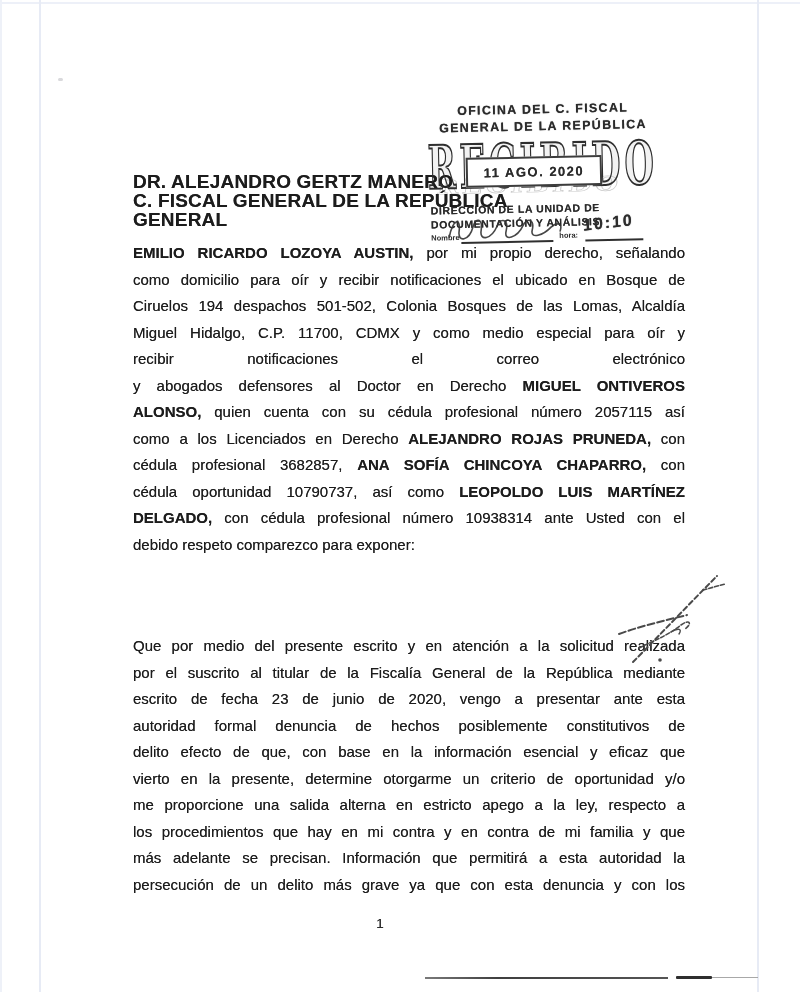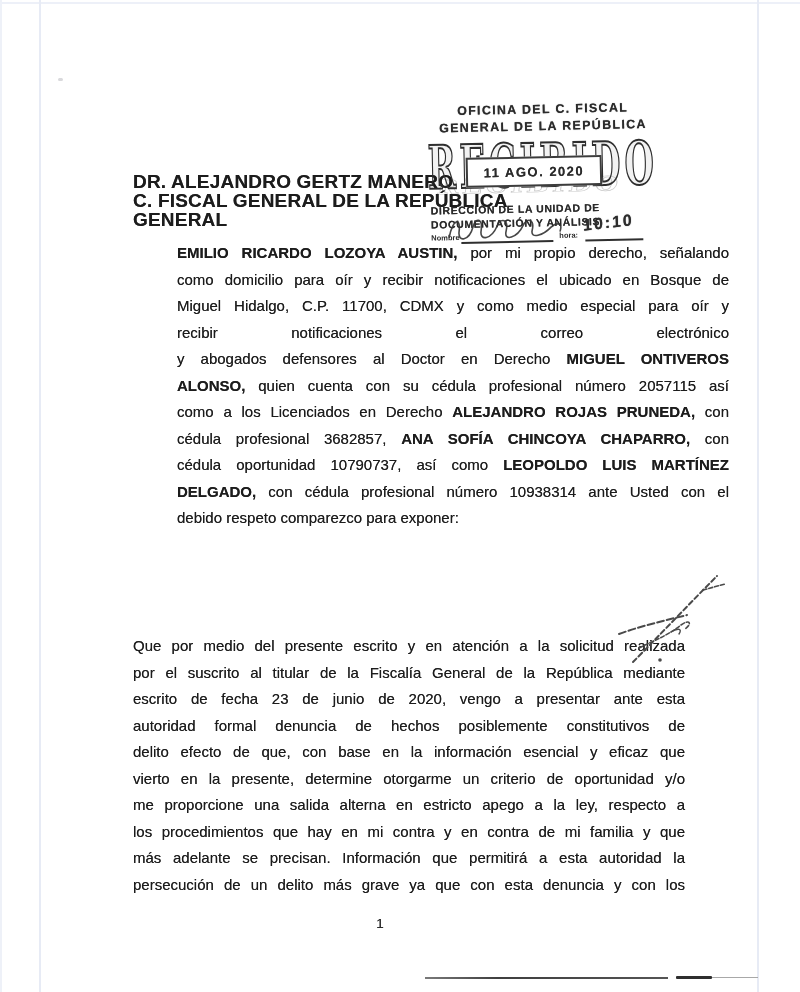--- a/index.html
+++ b/index.html
@@ -17,21 +17,21 @@
   .speck{position:absolute;left:58px;top:78px;width:5px;height:3px;background:#d9d9dc;border-radius:2px;}
 
   .scan-text{color:#1c1c1c;text-shadow:0 0 0.6px rgba(25,25,25,0.75);}
 
   
   .address{position:absolute;left:133px;top:172px;font-size:19px;font-weight:bold;
     line-height:19px;letter-spacing:0.2px;}
 
   
   .para{position:absolute;left:133px;width:552px;font-size:15px;line-height:26.5px;}
-  .para1{top:240px;margin-left:44px;}
+  .para1{top:240px;}
   .para2{top:633px;}
   .doc-line{text-align:justify;text-align-last:justify;white-space:normal;}
   .doc-line.lastleft{text-align-last:left;}
   .doc-line .b{font-weight:bold;}
 
   
   .stamp{position:absolute;left:424px;top:101px;width:262px;height:150px;
     transform:rotate(-1.2deg);color:#2b2b2b;z-index:2;}
   .stamp-office{width:240px;text-align:center;font-weight:bold;font-size:12.5px;
     letter-spacing:1.3px;line-height:17px;text-shadow:0 0 0.7px rgba(35,35,35,0.8);}
@@ -115,20 +115,21 @@
     <div class="stamp-fill-underline u2"></div>
     <div class="hand-time">10:10</div>
     <svg class="hand-sign" width="130" height="40" viewBox="0 0 130 40">
       <path d="M6 30 C10 12 18 10 16 24 C14 36 26 34 30 20 C33 10 40 12 38 24 C36 35 48 33 54 20 C58 11 66 13 63 25 C60 36 74 32 80 20 C84 11 92 14 89 25 C87 34 100 30 108 22 C114 17 120 18 117 26" fill="none" stroke="#333" stroke-width="1.6" stroke-linecap="round" opacity="0.9"></path>
     </svg>
   </div>
 
   <div class="para para1 scan-text">
       <div class="doc-line"><span class="b">EMILIO RICARDO LOZOYA AUSTIN,</span><span> por mi propio derecho, señalando</span></div>
       <div class="doc-line"><span>como domicilio para oír y recibir notificaciones el ubicado en Bosque de</span></div>
+      <div class="doc-line"><span>Ciruelos 194 despachos 501-502, Colonia Bosques de las Lomas, Alcaldía</span></div>
       <div class="doc-line"><span>Miguel Hidalgo, C.P. 11700, CDMX y como medio especial para oír y</span></div>
       <div class="doc-line"><span>recibir notificaciones el correo electrónico</span></div>
       <div class="doc-line"><span>y abogados defensores al Doctor en Derecho </span><span class="b">MIGUEL ONTIVEROS</span></div>
       <div class="doc-line"><span class="b">ALONSO,</span><span> quien cuenta con su cédula profesional número 2057115 así</span></div>
       <div class="doc-line"><span>como a los Licenciados en Derecho </span><span class="b">ALEJANDRO ROJAS PRUNEDA,</span><span> con</span></div>
       <div class="doc-line"><span>cédula profesional 3682857, </span><span class="b">ANA SOFÍA CHINCOYA CHAPARRO,</span><span> con</span></div>
       <div class="doc-line"><span>cédula oportunidad 10790737, así como </span><span class="b">LEOPOLDO LUIS MARTÍNEZ</span></div>
       <div class="doc-line"><span class="b">DELGADO,</span><span> con cédula profesional número 10938314 ante Usted con el</span></div>
       <div class="doc-line lastleft"><span>debido respeto comparezco para exponer:</span></div>
     </div>

